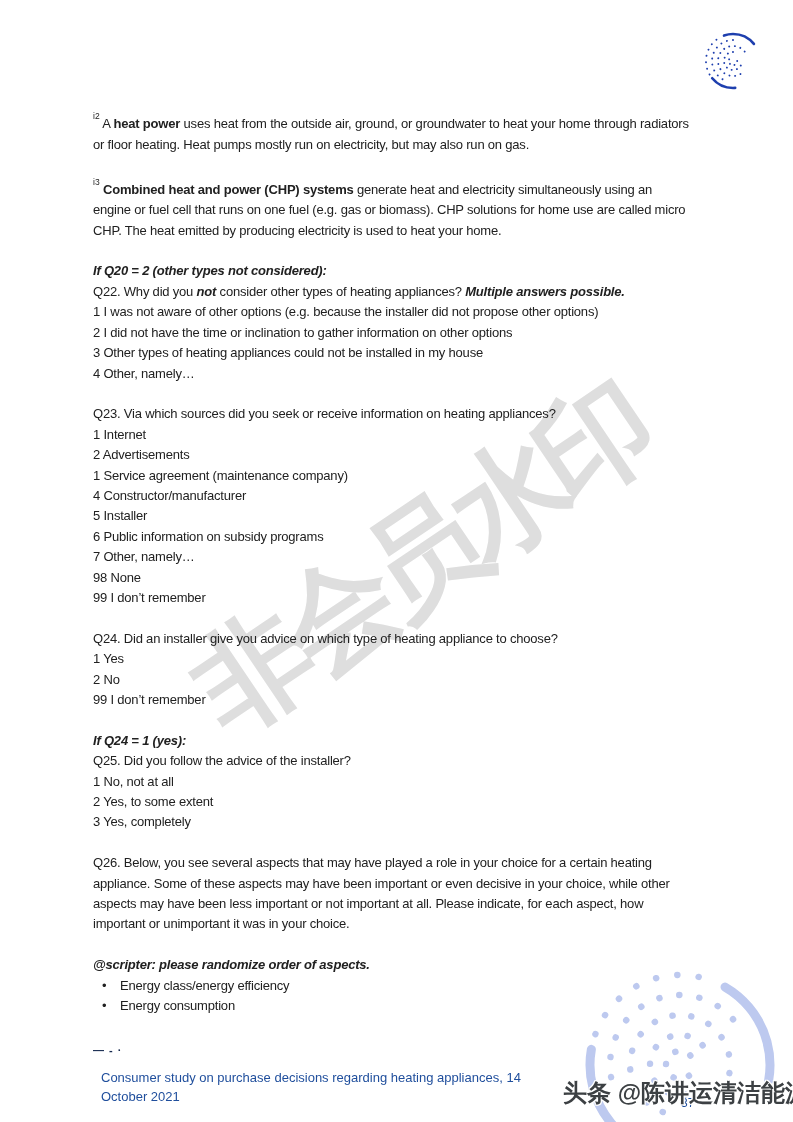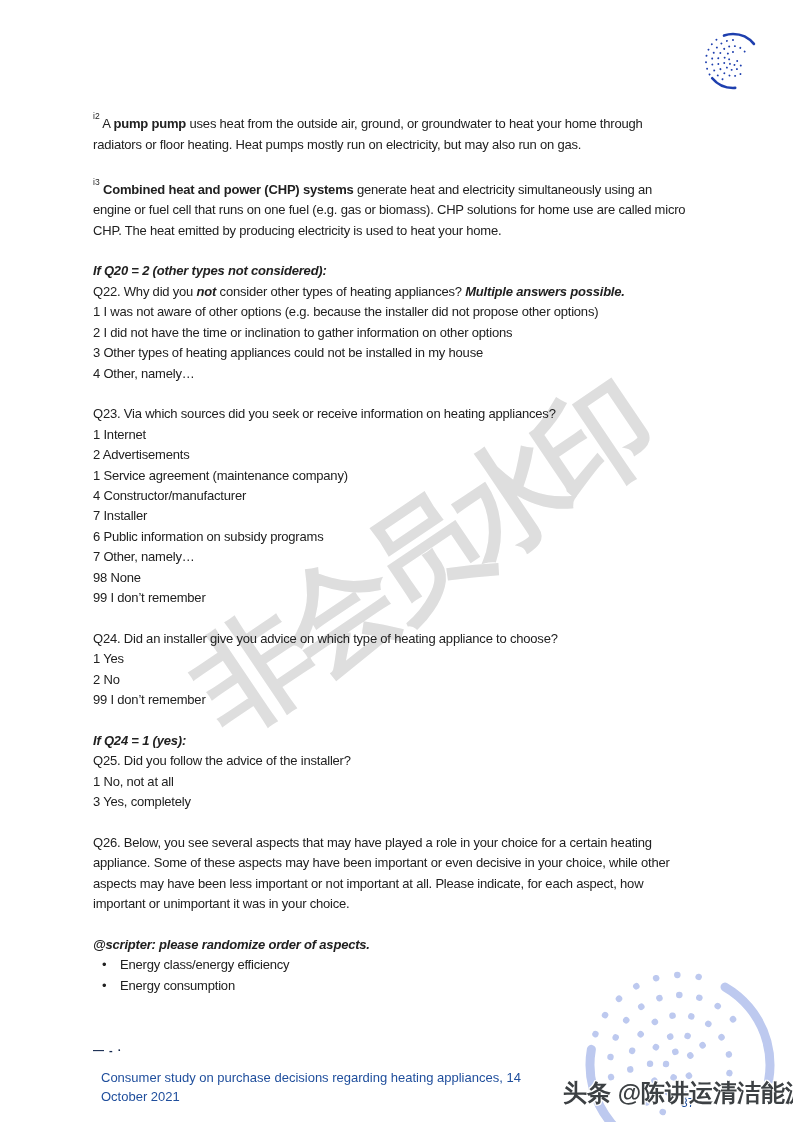--- a/index.html
+++ b/index.html
@@ -130,21 +130,21 @@
         <path d="M67 60 A7 7 0 1 1 60 53" stroke-width="3.2" stroke-dasharray="0.1 8" stroke-linecap="round"></path>
       </g>
     </svg>
   </div>
 
   <div class="content">
 
     <div class="para">
       <sup class="fnmark">i2</sup>
       <span>A</span>
-      <b>pump pump</b>
+      <b>heat power</b>
       <span>uses heat from the outside air, ground, or groundwater to heat your home through radiators or floor heating. Heat pumps mostly run on electricity, but may also run on gas.</span>
     </div>
 
     <div class="para">
       <sup class="fnmark">i3</sup>
       <b>Combined heat and power (CHP) systems</b>
       <span>generate heat and electricity simultaneously using an engine or fuel cell that runs on one fuel (e.g. gas or biomass). CHP solutions for home use are called micro CHP. The heat emitted by producing electricity is used to heat your home.</span>
     </div>
 
     <div class="para">
@@ -160,38 +160,39 @@
       <div>3 Other types of heating appliances could not be installed in my house</div>
       <div>4 Other, namely…</div>
     </div>
 
     <div class="para">
       <div>Q23. Via which sources did you seek or receive information on heating appliances?</div>
       <div>1 Internet</div>
       <div>2 Advertisements</div>
       <div>1 Service agreement (maintenance company)</div>
       <div>4 Constructor/manufacturer</div>
-      <div>7 Installer</div>
+      <div>5 Installer</div>
       <div>6 Public information on subsidy programs</div>
       <div>7 Other, namely…</div>
       <div>98 None</div>
       <div>99 I don’t remember</div>
     </div>
 
     <div class="para">
       <div>Q24. Did an installer give you advice on which type of heating appliance to choose?</div>
       <div>1 Yes</div>
       <div>2 No</div>
       <div>99 I don’t remember</div>
     </div>
 
     <div class="para">
       <div><i>If Q24 = 1 (yes):</i></div>
       <div>Q25. Did you follow the advice of the installer?</div>
       <div>1 No, not at all</div>
+      <div>2 Yes, to some extent</div>
       <div>3 Yes, completely</div>
     </div>
 
     <div class="para">
       <div>Q26. Below, you see several aspects that may have played a role in your choice for a certain heating appliance. Some of these aspects may have been important or even decisive in your choice, while other aspects may have been less important or not important at all. Please indicate, for each aspect, how important or unimportant it was in your choice.</div>
     </div>
 
     <div class="para">
       <div><i>@scripter: please randomize order of aspects.</i></div>
       <div class="bullet-row">

